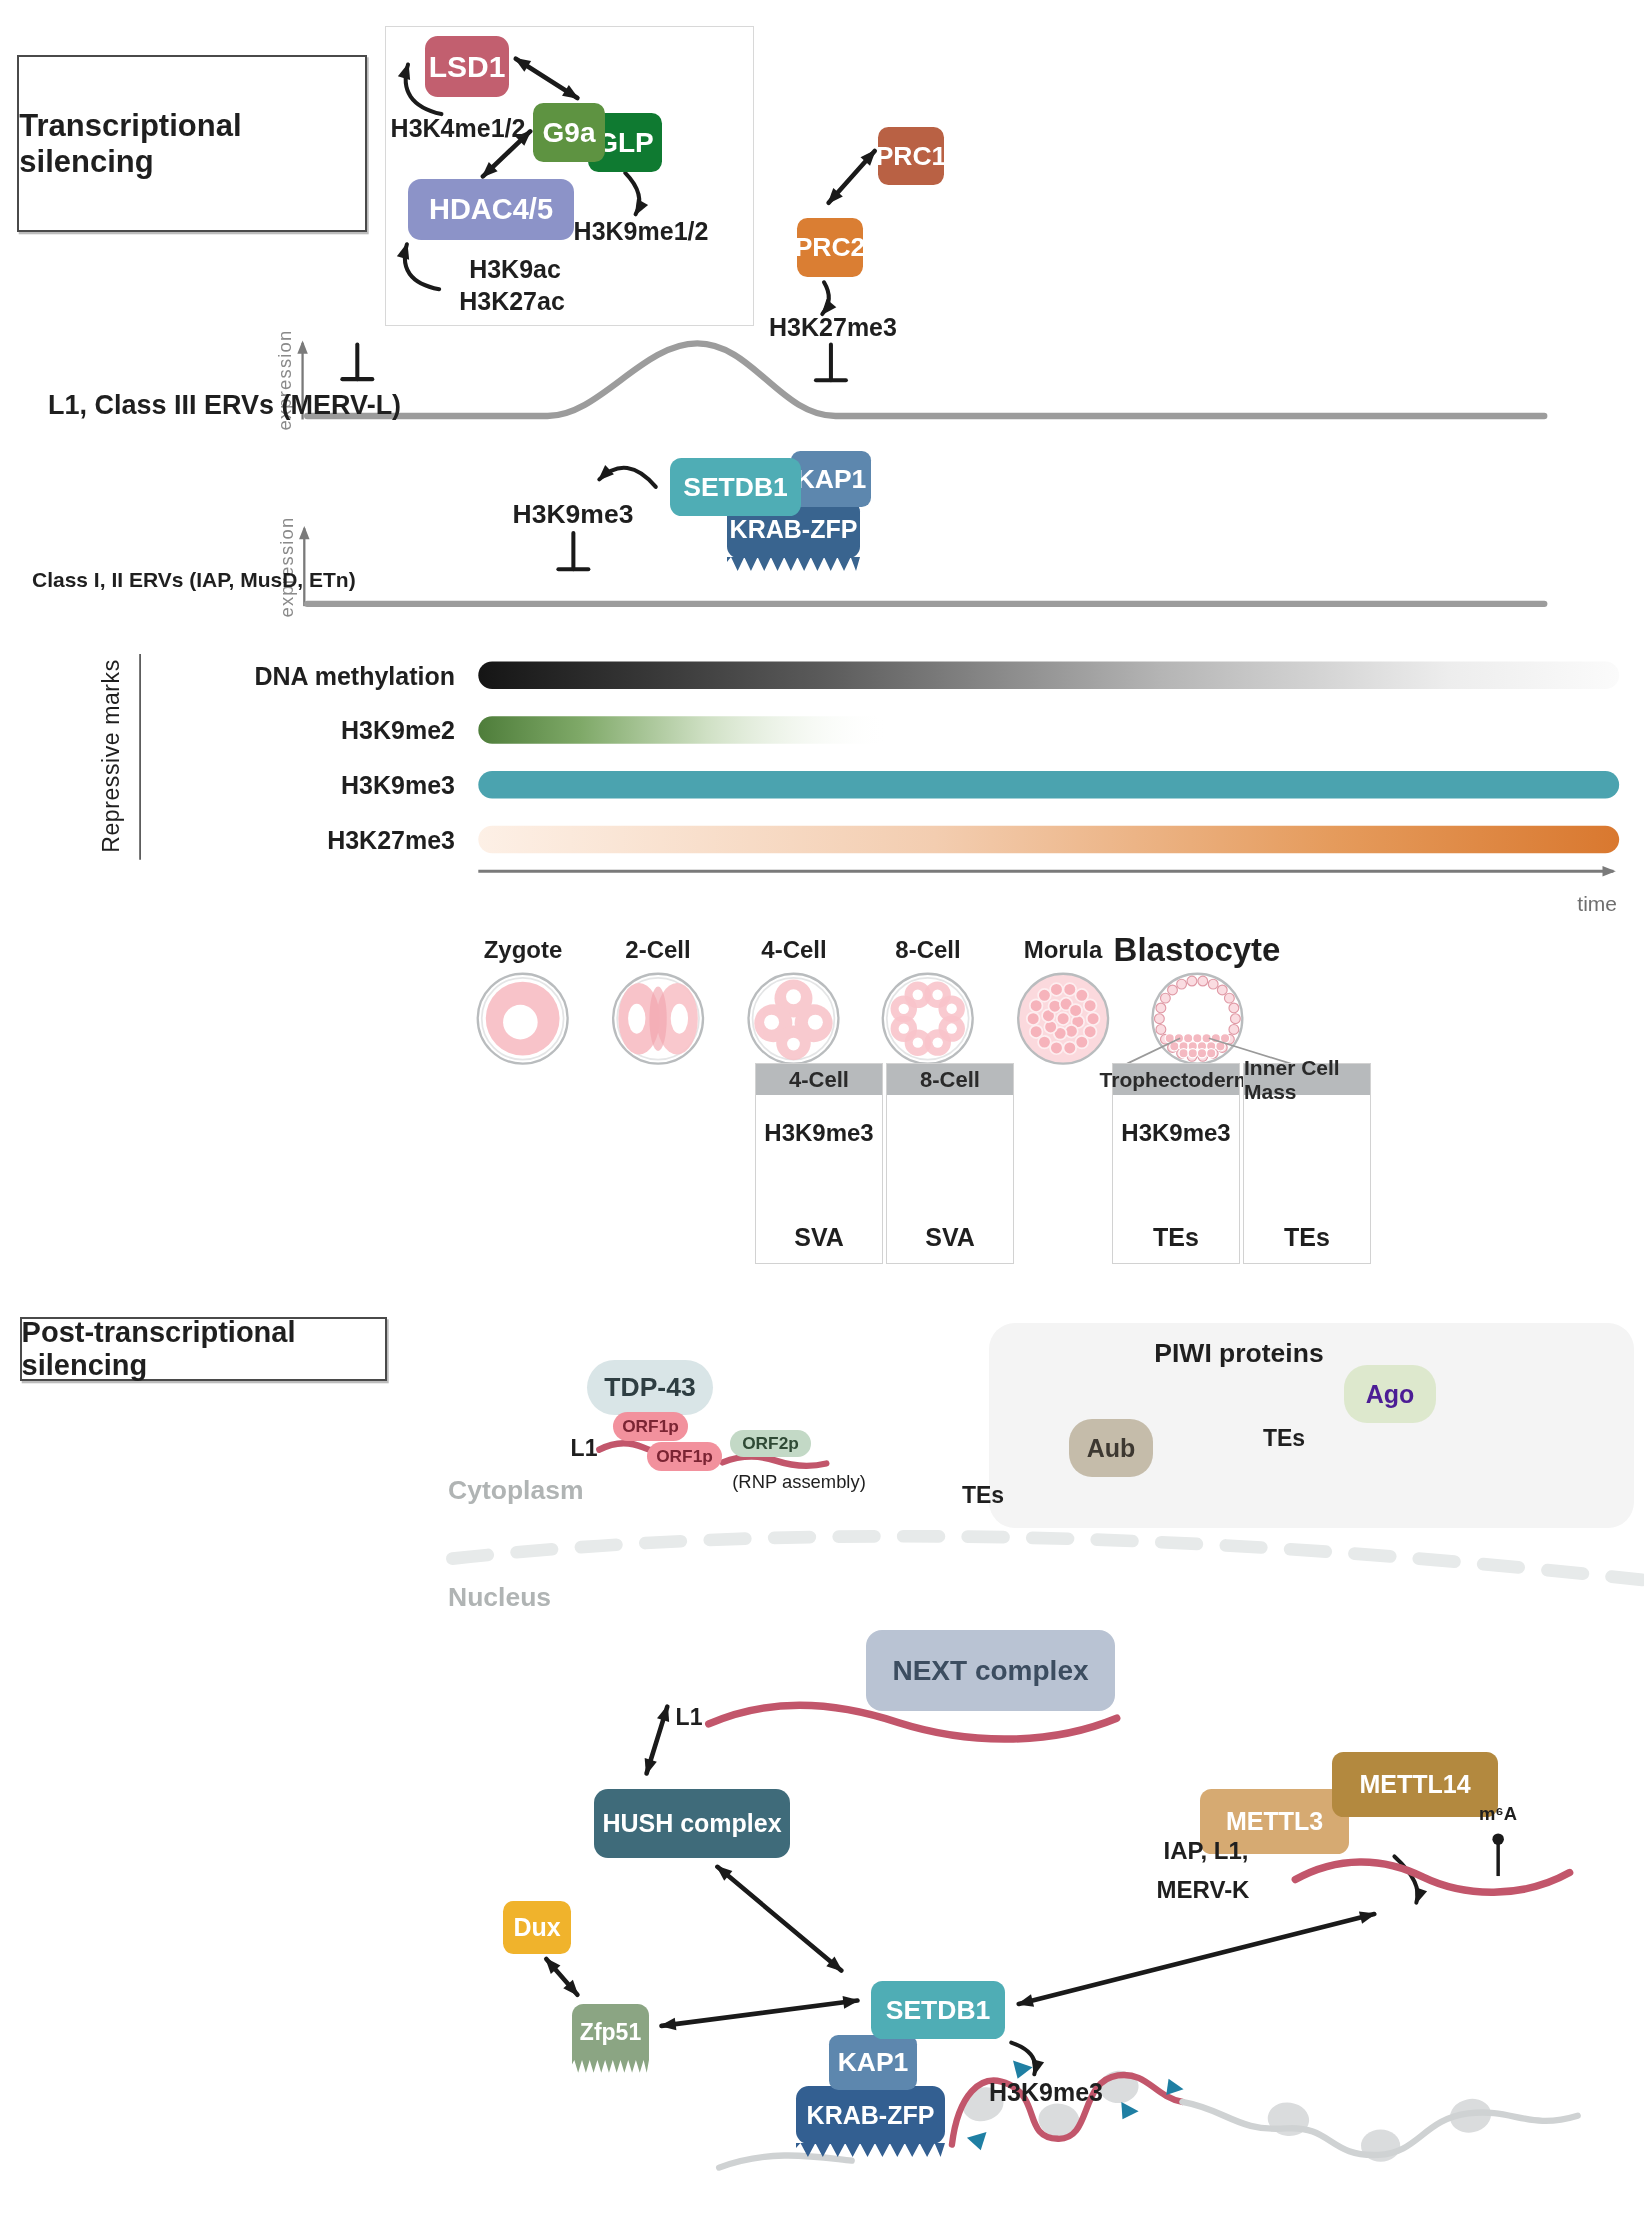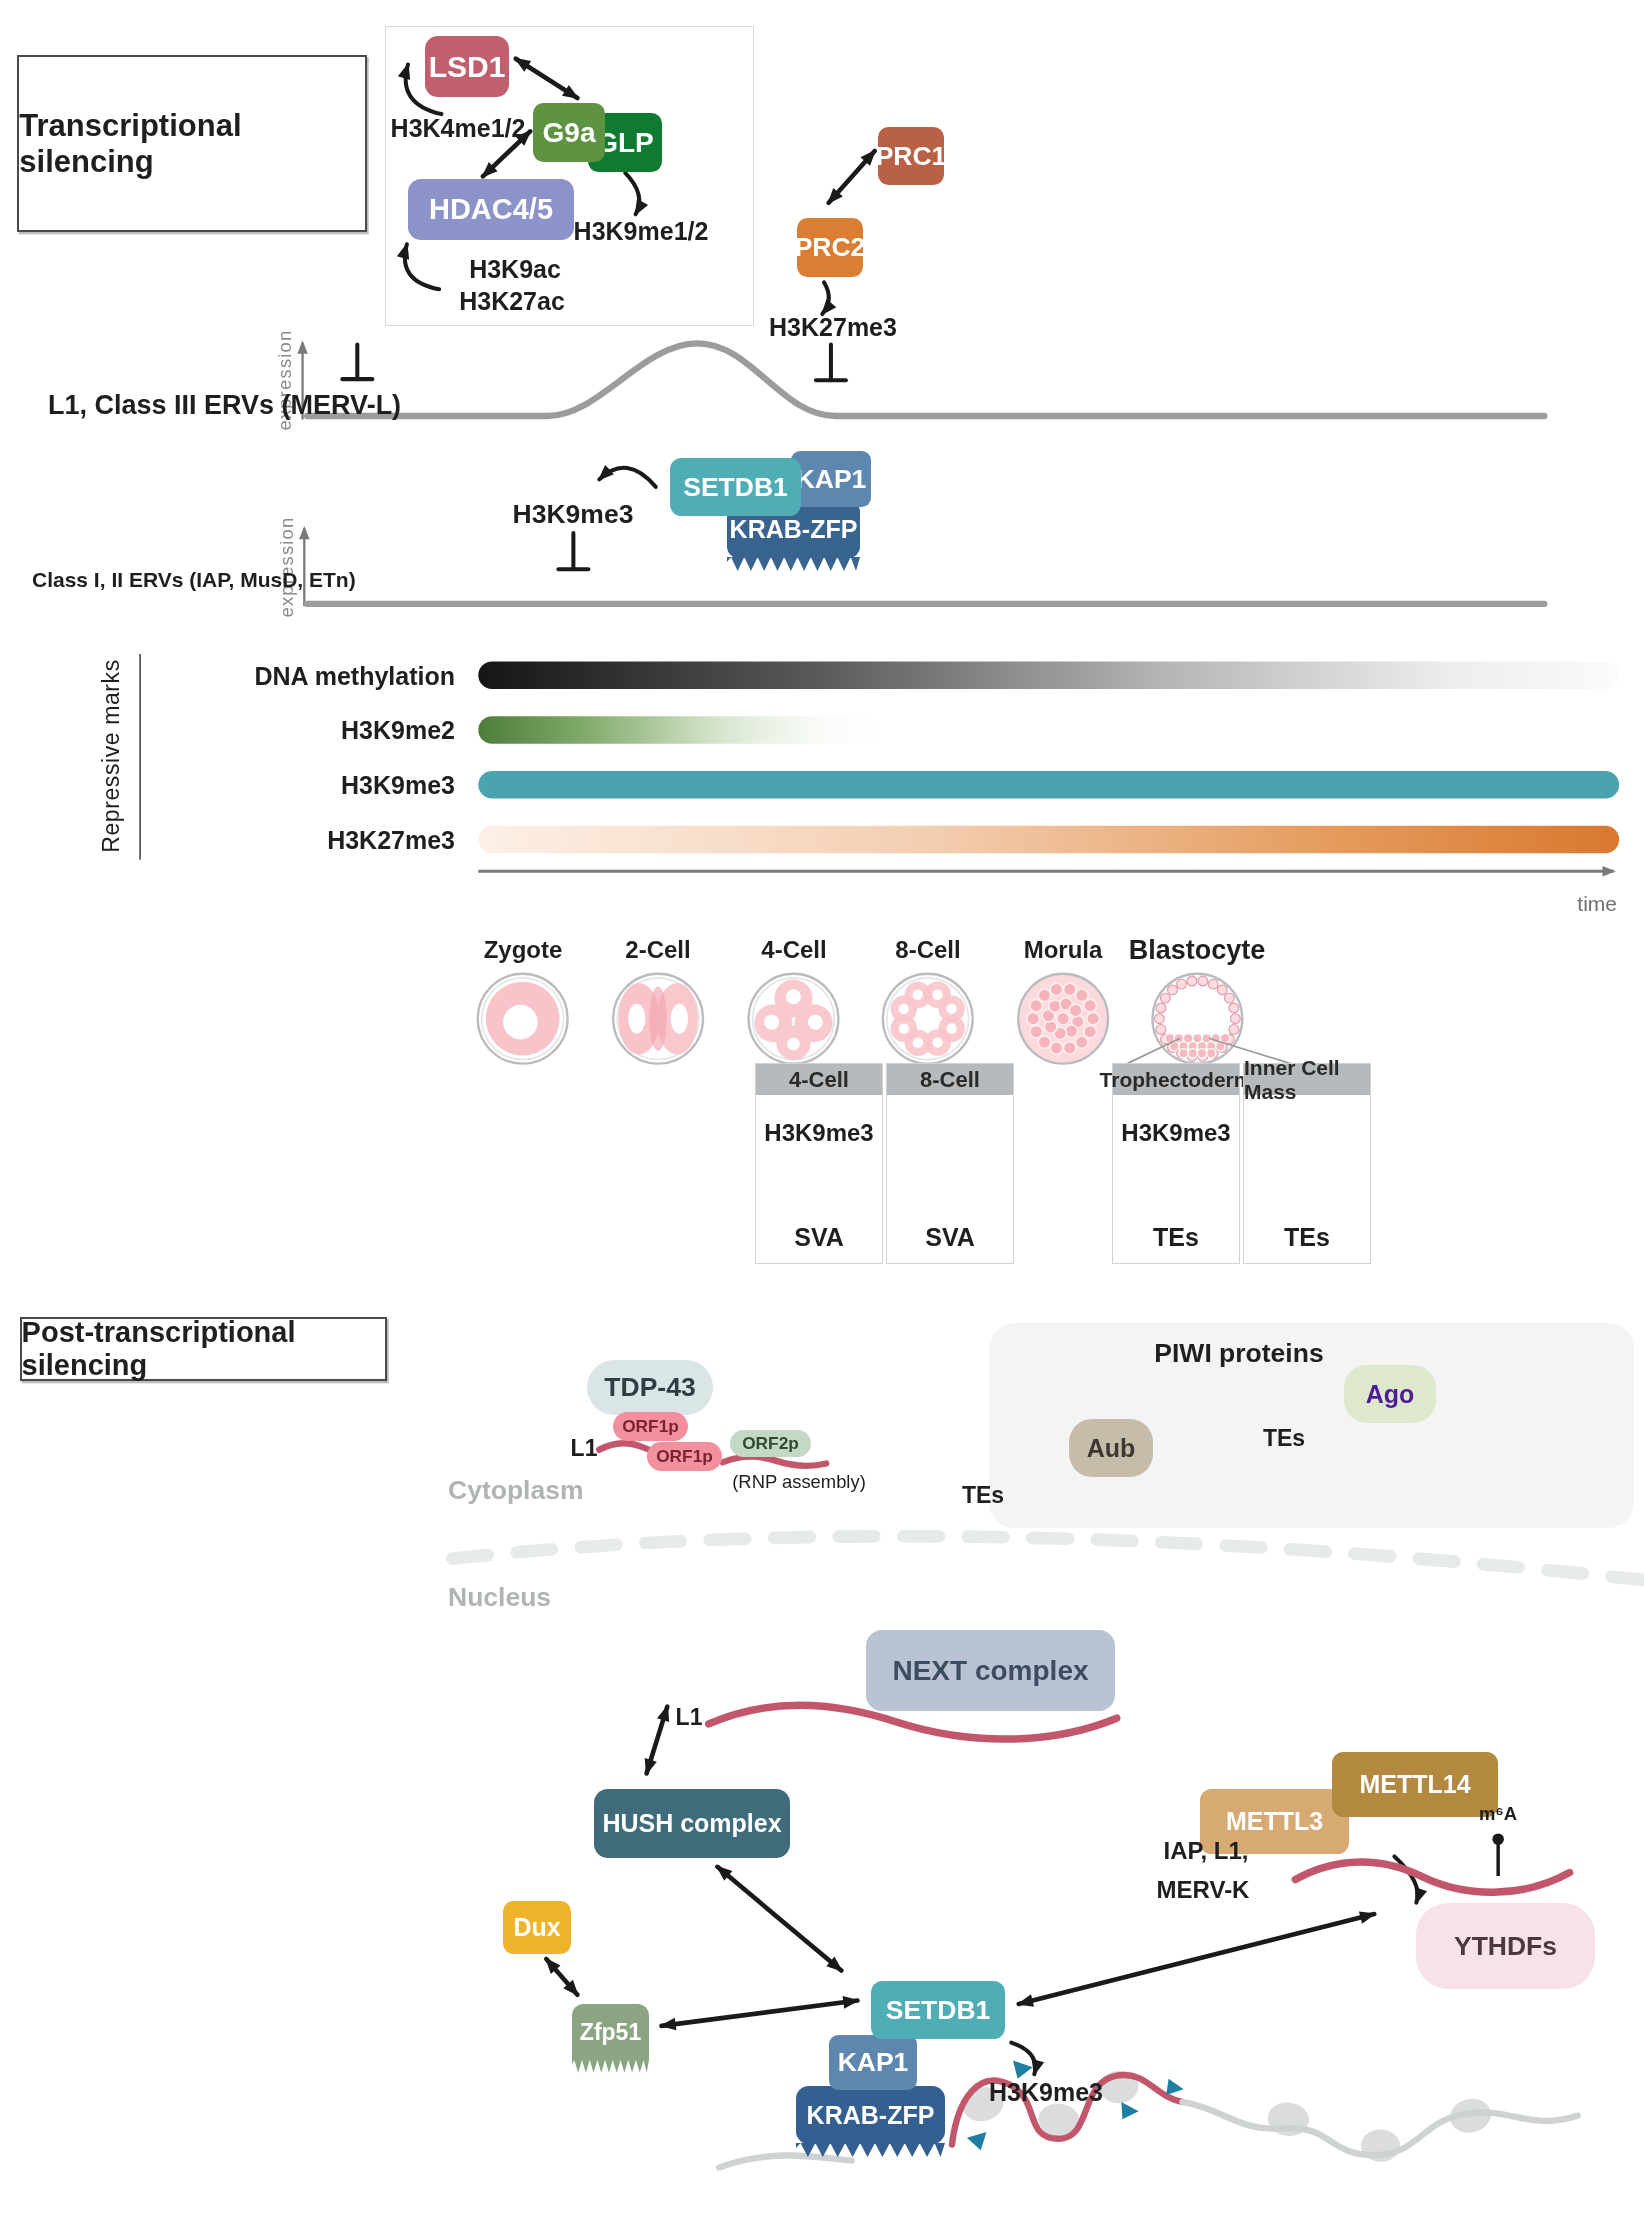--- a/index.html
+++ b/index.html
@@ -325,21 +325,21 @@
   <div class="ralign" style="left:213px;top:716px;width:242px;font-size:25px;line-height:28px;">H3K9me2</div>
   <div class="ralign" style="left:213px;top:771px;width:242px;font-size:25px;line-height:28px;">H3K9me3</div>
   <div class="ralign" style="left:213px;top:826px;width:242px;font-size:25px;line-height:28px;">H3K27me3</div>
   <div class="ralign" style="left:1502px;top:892px;width:115px;font-size:21px;color:#6f6f6f;font-weight:normal;">time</div>
 
   <div class="lbl" style="left:523px;top:950px;font-size:24px;">Zygote</div>
   <div class="lbl" style="left:658px;top:950px;font-size:24px;">2-Cell</div>
   <div class="lbl" style="left:794px;top:950px;font-size:24px;">4-Cell</div>
   <div class="lbl" style="left:928px;top:950px;font-size:24px;">8-Cell</div>
   <div class="lbl" style="left:1063px;top:950px;font-size:24px;">Morula</div>
-  <div class="lbl" style="left:1197px;top:950px;font-size:27px;">Blastocyte</div>
+  <div class="lbl" style="left:1197px;top:950px;font-size:33px;">Blastocyte</div>
 
   <div class="ibox" style="left:755px;top:1063px;width:126px;height:199px;">
     <div class="ihead" style="font-size:22px;">4-Cell</div>
     <div class="lbl" style="left:63px;top:69px;font-size:24px;">H3K9me3</div>
     <div class="lbl" style="left:63px;top:173px;font-size:25px;">SVA</div>
   </div>
   <div class="ibox" style="left:886px;top:1063px;width:126px;height:199px;">
     <div class="ihead" style="font-size:22px;">8-Cell</div>
     <div class="lbl" style="left:63px;top:173px;font-size:25px;">SVA</div>
   </div>
@@ -371,21 +371,20 @@
   <div class="abs" style="left:448px;top:1582px;font-size:26.5px;color:#b0b4b4;font-weight:bold;">Nucleus</div>
 
   <div class="node" style="left:866px;top:1630px;width:249px;height:81px;background:#b9c3d3;border-radius:16px;font-size:28px;color:#3c4d60;">NEXT complex</div>
   <div class="lbl" style="left:689px;top:1717px;font-size:23px;">L1</div>
   <div class="node" style="left:594px;top:1781px;width:196px;height:69px;background:#3f6b7a;border-radius:14px;font-size:25px;margin-top:8px;">HUSH complex</div>
   <div class="node" style="left:1200px;top:1789px;width:149px;height:65px;background:#d6aa72;border-radius:11.5px;font-size:25px;">METTL3</div>
   <div class="node" style="left:1332px;top:1752px;width:166px;height:65px;background:#b3893f;border-radius:11.5px;font-size:25px;">METTL14</div>
   <div class="lbl" style="left:1498px;top:1814px;font-size:18.4px;">m⁶A</div>
   <div class="lbl" style="left:1206px;top:1851px;font-size:24px;">IAP, L1,</div>
   <div class="lbl" style="left:1203px;top:1890px;font-size:24px;">MERV-K</div>
-  <div class="node" style="left:1416px;top:1903px;width:179px;height:86px;background:#f7e3e7;border-radius:32px;font-size:26.5px;color:#4a3a3e;">YTHDFs</div>
 
   <div class="node" style="left:503px;top:1901px;width:68px;height:53px;background:#f0b32c;border-radius:10.4px;font-size:25px;">Dux</div>
   <div class="node" style="left:572px;top:2004px;width:77px;height:56px;background:#8ba583;border-radius:11.5px 11.5px 0 0;font-size:23px;">Zfp51</div>
   <div class="teeth zig" style="left:572px;top:2060px;width:77px;height:12.7px;background:#8ba583;"></div>
 
   <div class="node" style="left:796px;top:2086px;width:149px;height:58px;background:#335f91;border-radius:12.7px;font-size:25px;">KRAB-ZFP</div>
   <div class="teeth zig" style="left:796px;top:2143px;width:149px;height:14px;background:#335f91;"></div>
   <div class="node" style="left:829px;top:2035px;width:88px;height:55px;background:#5d87ae;border-radius:9.2px;font-size:26.5px;">KAP1</div>
   <div class="node" style="left:871px;top:1981px;width:134px;height:58px;background:#4fadb5;border-radius:11.5px;font-size:26.5px;">SETDB1</div>
   <div class="lbl" style="left:1046px;top:2092px;font-size:25px;">H3K9me3</div>

